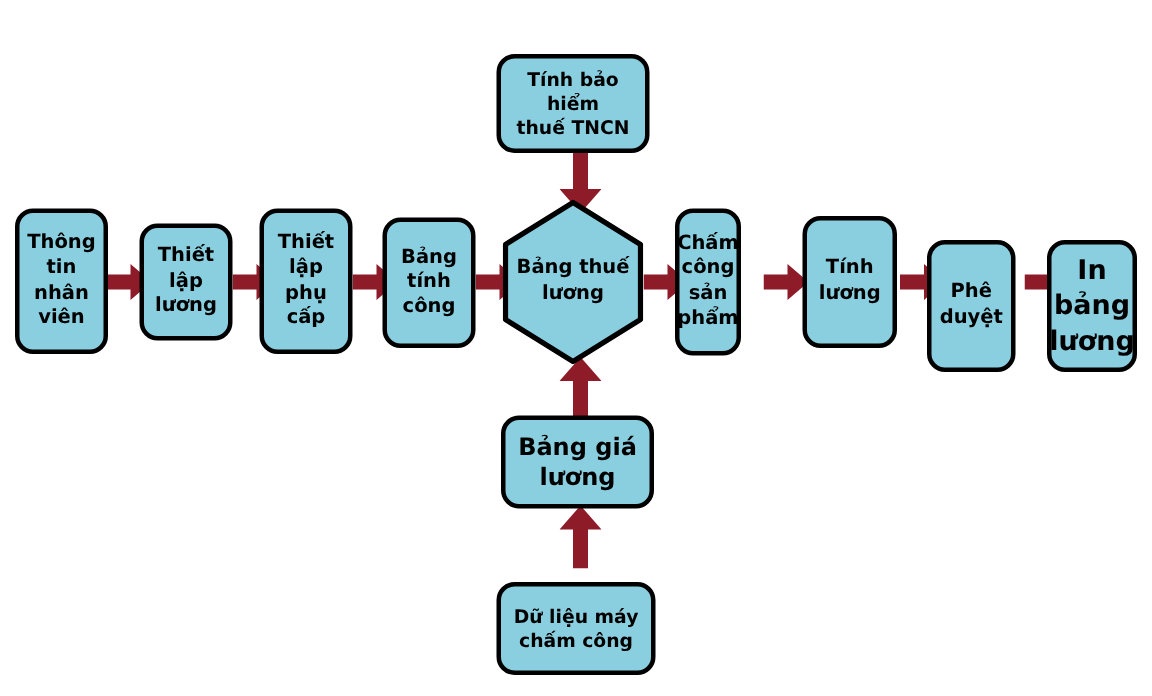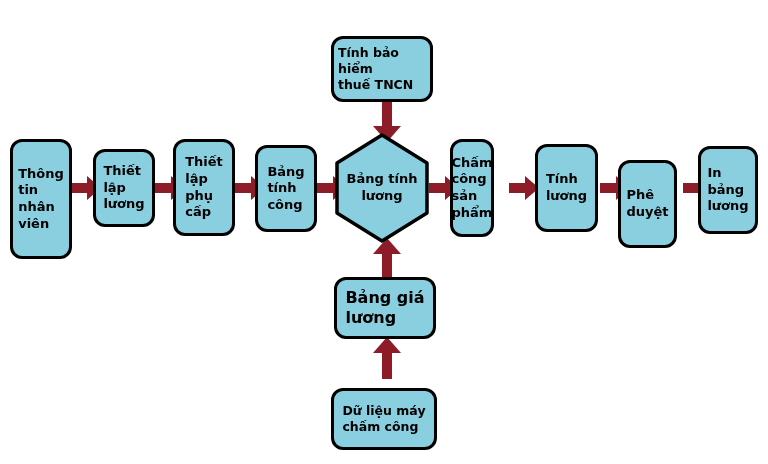--- a/index.html
+++ b/index.html
@@ -23,21 +23,21 @@
   
   .node {
     position: absolute;
     box-sizing: border-box;
     background: #8ACFE0;
     border: 3px solid #000000;
     border-radius: 12px;
     display: flex;
     align-items: center;
     justify-content: center;
-    text-align: left;
+    text-align: center;
     color: #000000;
     font-weight: 700;
     line-height: 1.28;
     z-index: 3;
   }
   .node .label {
     display: block;
     padding: 0 4px;
     white-space: pre-line;
   }
@@ -133,21 +133,21 @@
     <svg width="28" height="42" viewBox="0 0 28 42">
         <polygon points="14,0 28,16 19,16 19,42 9,42 9,16 0,16" fill="#8E1B28"></polygon>
       </svg>
   </div>
 
   <div class="node" style="left:331px; top:36px; width:102px; height:66px; font-size:12.5px;">
     <span class="label">Tính bảo hiểm
 thuế TNCN</span>
   </div>
 
-  <div class="node" style="left:10px; top:139px; width:62px; height:120px; font-size:13px;">
+  <div class="node" style="left:10px; top:139px; width:62px; height:97px; font-size:13px;">
     <span class="label">Thông
 tin
 nhân
 viên</span>
   </div>
 
   <div class="node" style="left:93px; top:149px; width:62px; height:78px; font-size:13px;">
     <span class="label">Thiết
 lập
 lương</span>
@@ -163,42 +163,42 @@
   <div class="node" style="left:255px; top:145px; width:62px; height:87px; font-size:13px;">
     <span class="label">Bảng
 tính
 công</span>
   </div>
 
   <div class="hex-wrap" style="left:335px; top:133px; width:94px; height:110px;">
     <svg width="94" height="110" viewBox="0 0 94 110" preserveAspectRatio="none">
       <polygon points="47,2 92,30 92,80 47,108 2,80 2,30" fill="#8ACFE0" stroke="#000000" stroke-width="3.5" stroke-linejoin="round"></polygon>
     </svg>
-    <div class="hex-label" style="font-size:13px;">Bảng tính
+    <div class="hex-label" style="font-size:13px;">Bảng thuế
 lương</div>
   </div>
 
   <div class="node" style="left:450px; top:139px; width:44px; height:98px; font-size:13px;">
     <span class="label">Chấm
 công
 sản
 phẩm</span>
   </div>
 
   <div class="node" style="left:535px; top:144px; width:63px; height:88px; font-size:13px;">
     <span class="label">Tính
 lương</span>
   </div>
 
   <div class="node" style="left:618px; top:160px; width:59px; height:88px; font-size:13px;">
     <span class="label">Phê
 duyệt</span>
   </div>
 
-  <div class="node" style="left:698px; top:146px; width:60px; height:88px; font-size:13px;">
+  <div class="node" style="left:698px; top:160px; width:60px; height:88px; font-size:18px;">
     <span class="label">In
 bảng
 lương</span>
   </div>
 
   <div class="node" style="left:334px; top:277px; width:102px; height:62px; font-size:16px;">
     <span class="label">Bảng giá
 lương</span>
   </div>
 

